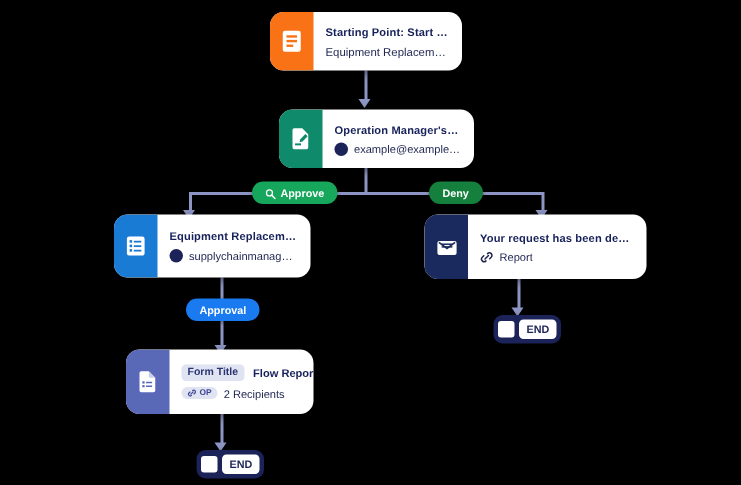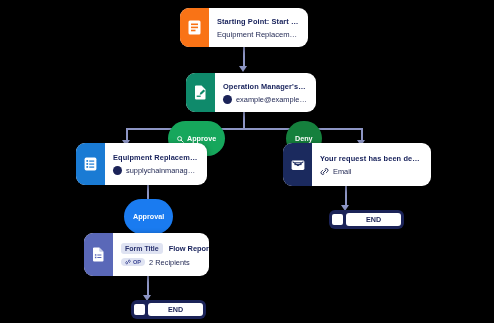--- a/index.html
+++ b/index.html
@@ -28,31 +28,31 @@
   .t1{font-size:7.4px;font-weight:bold;color:#16205a;letter-spacing:.1px;
       white-space:nowrap;overflow:hidden;text-overflow:ellipsis;}
   .t2{font-size:7.6px;color:#1d2450;margin-top:4px;
       white-space:nowrap;overflow:hidden;text-overflow:ellipsis;}
   .row2{display:flex;align-items:center;gap:4px;margin-top:4px;min-width:0;}
   .row2 .txt{font-size:7.4px;color:#1d2450;white-space:nowrap;
              overflow:hidden;text-overflow:ellipsis;}
 
   
   .pill{position:absolute;display:flex;align-items:flex-end;gap:3px;
-        border-radius:999px;padding:13px 9px;
+        border-radius:999px;padding:3px 9px;
         font-size:7.2px;font-weight:bold;color:#fff;
         box-shadow:0 1px 3px rgba(0,0,0,.4);white-space:nowrap;}
 
   
   .endnode{position:absolute;display:flex;align-items:center;
            background:#1b2358;border-radius:6px;padding:3px;
            box-shadow:0 2px 5px rgba(0,0,0,.45);}
   .endnode .sq{width:11px;height:11px;background:#fff;border-radius:2px;flex:none;}
   .endnode .lb{background:#fff;color:#1b2358;font-size:7.2px;font-weight:bold;
-               border-radius:3px;padding:2px 20px;margin-left:3px;}
+               border-radius:3px;padding:2px 5px;margin-left:3px;}
 
   .avatar{width:9px;height:9px;border-radius:50%;flex:none;}
   .opbadge{display:flex;align-items:center;gap:2px;background:#dfe3f2;
            border-radius:999px;padding:1px 4px;flex:none;}
   .opbadge .op{font-size:5.6px;font-weight:bold;color:#3d4794;}
   .badge{background:#dfe3f2;color:#2b3470;font-size:7px;font-weight:bold;
          border-radius:3px;padding:2px 4px;flex:none;}
   .ftrow{display:flex;align-items:center;gap:6px;min-width:0;}
   .ftval{font-size:7.4px;font-weight:bold;color:#16205a;white-space:nowrap;}
 </style>
@@ -166,21 +166,21 @@
     <div class="body">
       <div class="t1">Your request has been denied.</div>
       <div class="row2">
         <span style="display:flex;">
           <svg width="9" height="9" viewBox="0 0 10 10">
             <path d="M3.7 6.3 L6.3 3.7" stroke="#1d2450" stroke-width="1.1" stroke-linecap="round"></path>
             <path d="M5.6 2.3 a1.9 1.9 0 0 1 2.7 2.7 L7.2 6.1" fill="none" stroke="#1d2450" stroke-width="1.1" stroke-linecap="round"></path>
             <path d="M4.4 7.7 a1.9 1.9 0 0 1-2.7-2.7 L2.8 3.9" fill="none" stroke="#1d2450" stroke-width="1.1" stroke-linecap="round"></path>
           </svg>
         </span>
-        <span class="txt">Email</span>
+        <span class="txt">Report</span>
       </div>
     </div>
   </div>
 
   <div class="node" style="left:84px;top:233px;width:125px;height:43px;">
     <div class="ico" style="background:#5a68b8;">
       <svg width="13" height="15" viewBox="0 0 13 15">
         <path d="M1 1.6A1.1 1.1 0 0 1 2.1.5h5.1L11.5 4.8v8.6a1.1 1.1 0 0 1-1.1 1.1H2.1A1.1 1.1 0 0 1 1 13.4z" fill="#fff"></path>
         <path d="M7.2 .5 L11.5 4.8 H8.2 a1 1 0 0 1-1-1z" fill="#c9cfe9"></path>
         <rect x="2.9" y="7.2" width="1.5" height="1.5" fill="#5a68b8"></rect>

